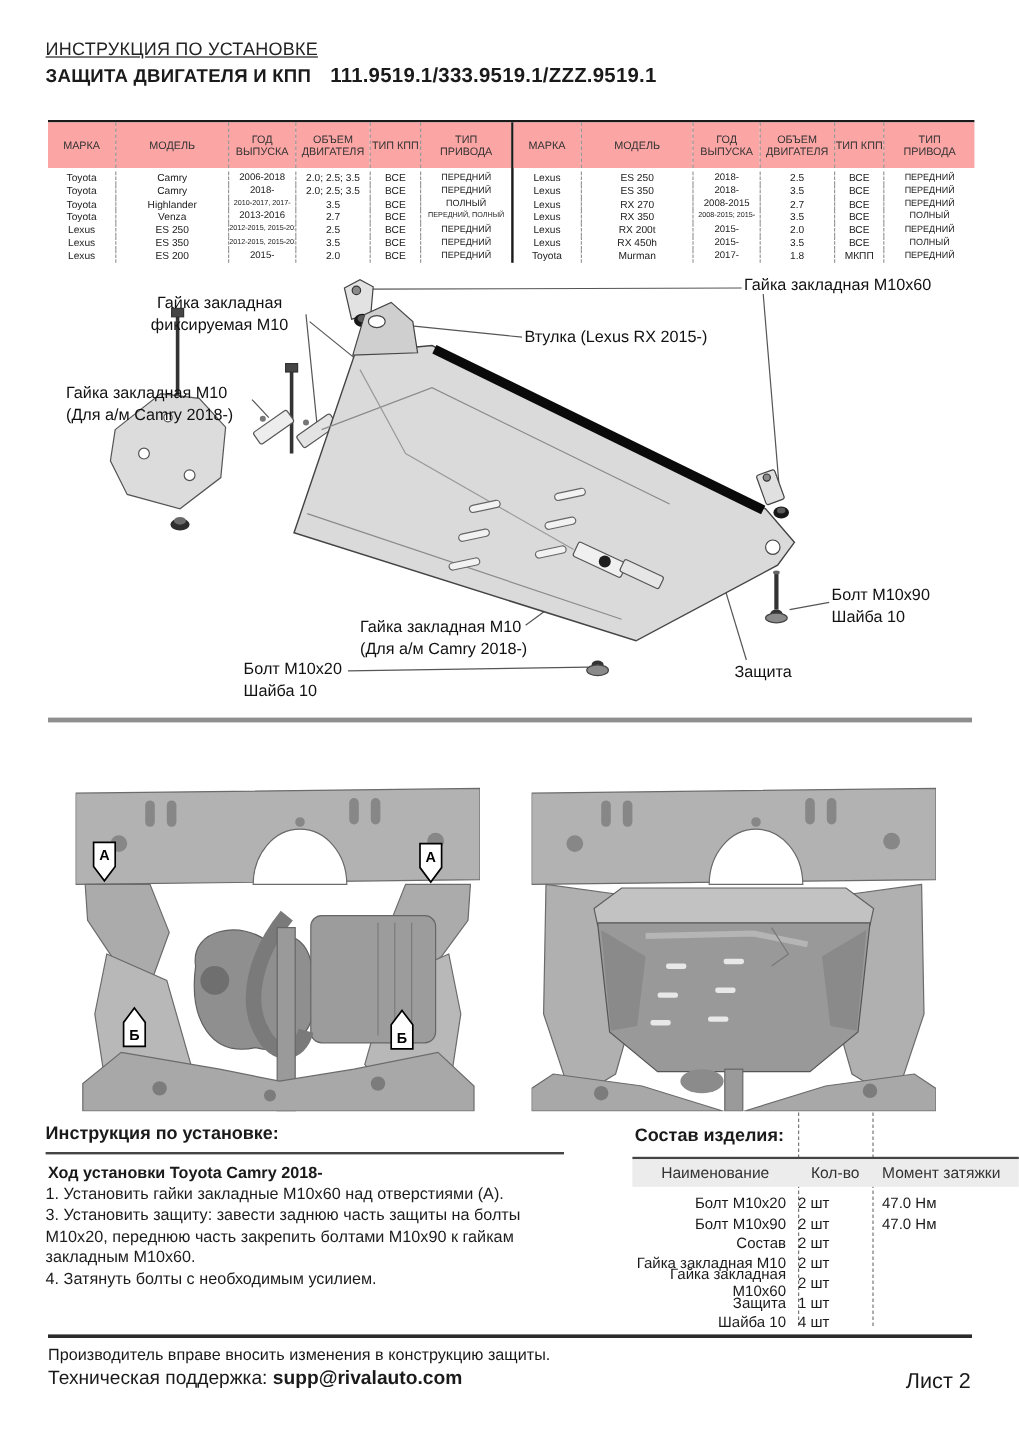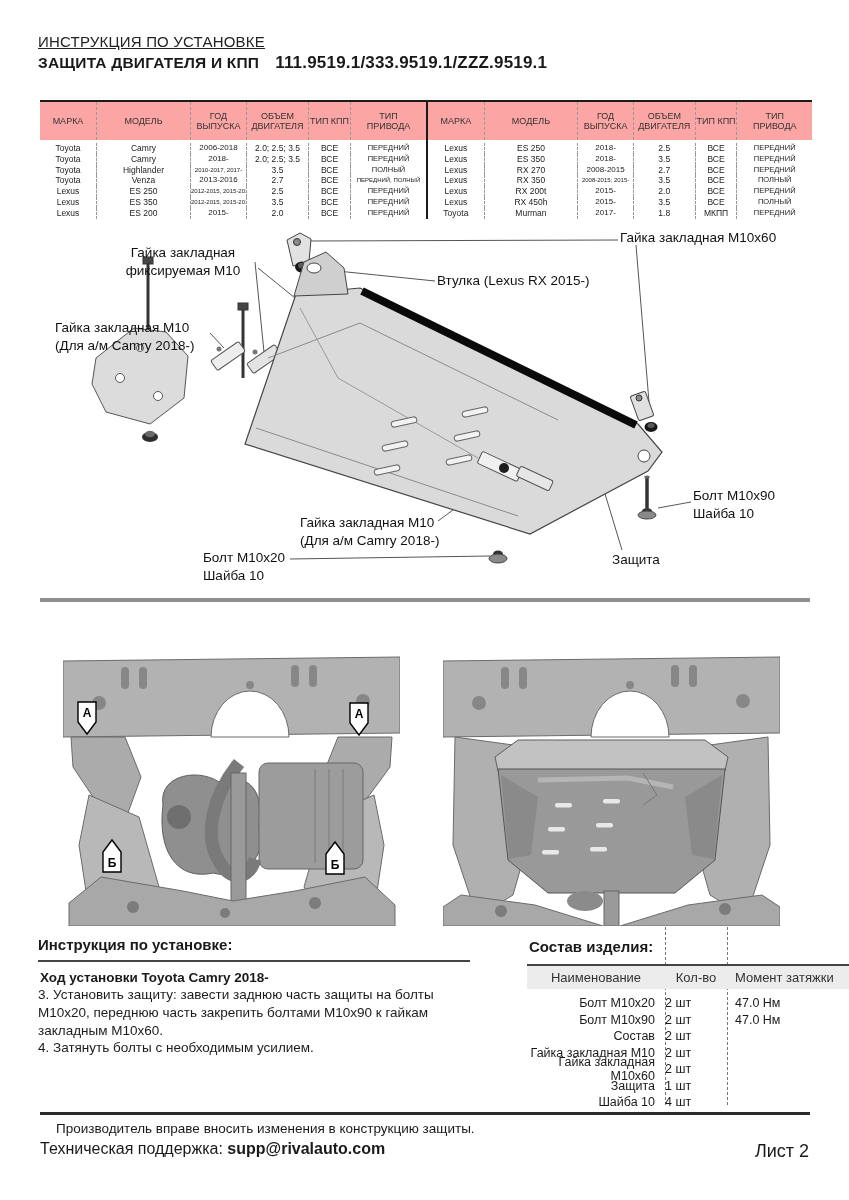--- a/index.html
+++ b/index.html
@@ -62,21 +62,21 @@
   .ph-qty  { width:62px; text-align:center; }
   .ph-tq   { width:123px; padding-left:8px; }
   .parts-body { position:absolute; left:0; top:62px; width:323px; }
   .prow { display:flex; height:16.5px; font-size:12.5px; align-items:center; }
   .pr-name { width:138px; text-align:right; padding-right:10px; }
   .pr-qty  { width:62px; }
   .pr-tq   { width:123px; padding-left:8px; }
 
   
   .footer-rule { position:absolute; left:40px; top:1112px; width:770px; height:3px; background:#2b2b2b; }
-  .footer-note { position:absolute; left:56px; top:1121px; font-size:13.5px; color:#1a1a1a; }
+  .footer-note { position:absolute; left:40px; top:1121px; font-size:13.5px; color:#1a1a1a; }
   .footer-support { position:absolute; left:40px; top:1140px; font-size:16px; }
   .footer-support b { font-weight:bold; }
   .footer-sheet { position:absolute; right:40px; top:1141px; font-size:18px; }
 </style>
 </head>
 <body>
 
 <div class="title-block">
   <div class="title-line1">ИНСТРУКЦИЯ ПО УСТАНОВКЕ</div>
   <div class="title-line2">
@@ -430,20 +430,21 @@
   <polygon points="319,250 245,260 177,281 337,281 337,262" fill="#a8a8a8" stroke="#6b6b6b"></polygon>
   <circle cx="58" cy="266" r="6" fill="#7c7c7c"></circle>
     <circle cx="282" cy="264" r="6" fill="#7c7c7c"></circle>
 </svg>
 
 <div class="instructions">
   <div class="inst-title">Инструкция по установке:</div>
   <hr class="inst-rule">
   <div class="inst-sub">Ход установки Toyota Camry 2018-</div>
   <div id="inst-steps">
+      <div class="inst-step">1. Установить гайки закладные М10х60 над отверстиями (А).</div>
       <div class="inst-step">3. Установить защиту: завести заднюю часть защиты на болты М10х20, переднюю часть закрепить болтами М10х90 к гайкам закладным М10х60.</div>
       <div class="inst-step">4. Затянуть болты с необходимым усилием.</div>
     </div>
 </div>
 
 <div class="parts">
   <div class="vline v1"></div>
   <div class="vline v2"></div>
   <div class="parts-title">Состав изделия:</div>
   <div class="parts-rule"></div>

